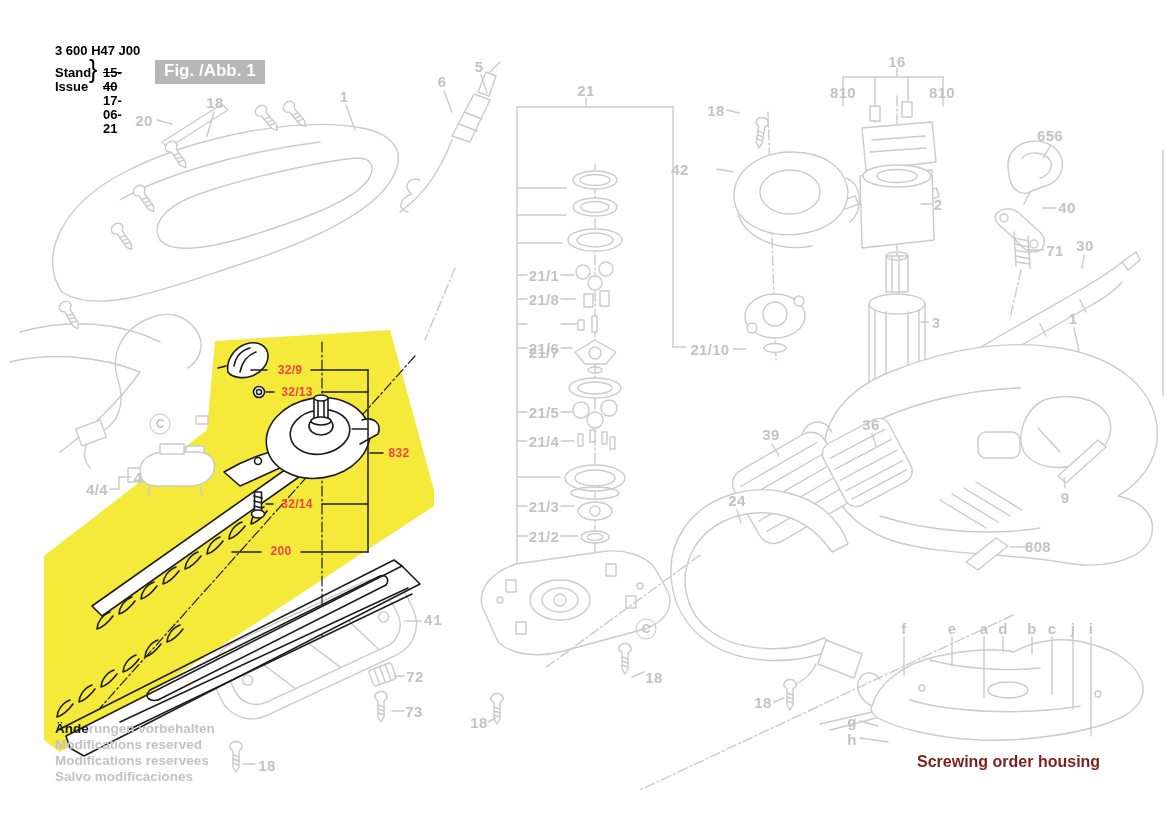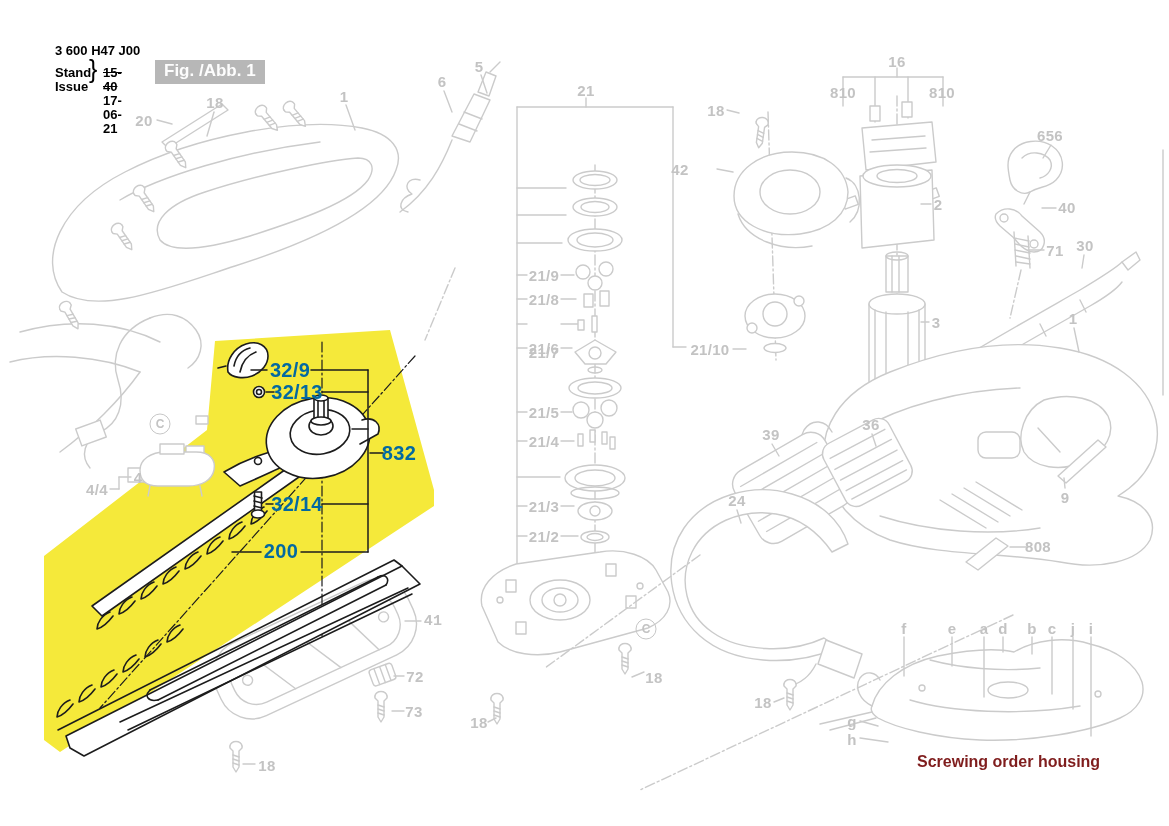--- a/index.html
+++ b/index.html
@@ -3,21 +3,21 @@
 <meta charset="utf-8">
 <style>
   html,body{margin:0;padding:0;background:#ffffff;}
   body{width:1169px;height:826px;position:relative;overflow:hidden;
        font-family:"Liberation Sans", sans-serif;}
   #stage{position:absolute;left:0;top:0;width:1169px;height:826px;}
   #art{position:absolute;left:0;top:0;}
   #label-layer{position:absolute;left:0;top:0;width:1169px;height:826px;}
   .lbl{position:absolute;transform:translate(-50%,-50%);font-weight:bold;white-space:nowrap;}
   .lbl.gray{color:#c3c3c3;font-size:15px;letter-spacing:.3px;}
-  .lbl.black{color:#0369a1;font-size:20px;letter-spacing:.3px;}
+  .lbl.black{color:#ef4444;font-size:12px;letter-spacing:.3px;}
   .lbl.circled{color:#c3c3c3;border:1.6px solid #c7c7c7;border-radius:50%;
        width:19px;height:19px;line-height:19px;text-align:center;font-size:12px;}
   #header{position:absolute;left:55px;top:44px;color:#000000;font-weight:bold;font-size:13px;line-height:14px;}
   #stand-issue{position:absolute;left:0;top:22px;}
   #brace{position:absolute;left:34px;top:-4px;font-size:25px;font-weight:normal;}
   #dates{position:absolute;left:48px;top:0;}
   .struck{text-decoration:line-through;}
   #fig-box{position:absolute;left:155px;top:60px;background:#b7b7b7;color:#fdfdfd;
        font-size:17px;font-weight:bold;padding:1px 9px 3px 9px;}
   #footer{position:absolute;left:55px;top:721px;color:#c3c3c3;font-weight:bold;
@@ -463,21 +463,21 @@
       <div class="lbl gray" style="left: 897px; top: 61px;">16</div>
       <div class="lbl gray" style="left: 843px; top: 92px;">810</div>
       <div class="lbl gray" style="left: 942px; top: 92px;">810</div>
       <div class="lbl gray" style="left: 1050px; top: 135px;">656</div>
       <div class="lbl gray" style="left: 680px; top: 169px;">42</div>
       <div class="lbl gray" style="left: 938px; top: 204px;">2</div>
       <div class="lbl gray" style="left: 1067px; top: 207px;">40</div>
       <div class="lbl gray" style="left: 1055px; top: 250px;">71</div>
       <div class="lbl gray" style="left: 1085px; top: 245px;">30</div>
       <div class="lbl gray" style="left: 1073px; top: 318px;">1</div>
-      <div class="lbl gray" style="left: 544px; top: 275px;">21/9</div>
+      <div class="lbl gray" style="left: 544px; top: 275px;">21/1</div>
       <div class="lbl gray" style="left: 544px; top: 299px;">21/8</div>
       <div class="lbl gray" style="left: 544px; top: 316px; margin-top: 36px;">21/7</div>
       <div class="lbl gray" style="left: 544px; top: 348px;">21/6</div>
       <div class="lbl gray" style="left: 710px; top: 349px;">21/10</div>
       <div class="lbl gray" style="left: 936px; top: 322px;">3</div>
       <div class="lbl gray" style="left: 544px; top: 412px;">21/5</div>
       <div class="lbl gray" style="left: 544px; top: 441px;">21/4</div>
       <div class="lbl gray" style="left: 544px; top: 506px;">21/3</div>
       <div class="lbl gray" style="left: 544px; top: 536px;">21/2</div>
       <div class="lbl gray" style="left: 771px; top: 434px;">39</div>
@@ -506,16 +506,22 @@
       <div class="lbl gray" style="left: 1091px; top: 628px;">i</div>
       <div class="lbl gray" style="left: 852px; top: 721px;">g</div>
       <div class="lbl gray" style="left: 852px; top: 739px;">h</div>
       <div class="lbl black" style="left: 290px; top: 370px;">32/9</div>
       <div class="lbl black" style="left: 297px; top: 392px;">32/13</div>
       <div class="lbl black" style="left: 399px; top: 453px;">832</div>
       <div class="lbl black" style="left: 297px; top: 504px;">32/14</div>
       <div class="lbl black" style="left: 281px; top: 551px;">200</div>
     </div>
 
+<div id="footer">
+  <div><span class="dark">Ände</span><span>rungen vorbehalten</span></div>
+  <div>Modifications reserved</div>
+  <div>Modifications reservees</div>
+  <div>Salvo modificaciones</div>
+</div>
 
 <div id="caption">Screwing order housing</div>
 
 </div>
 
 </body></html>

